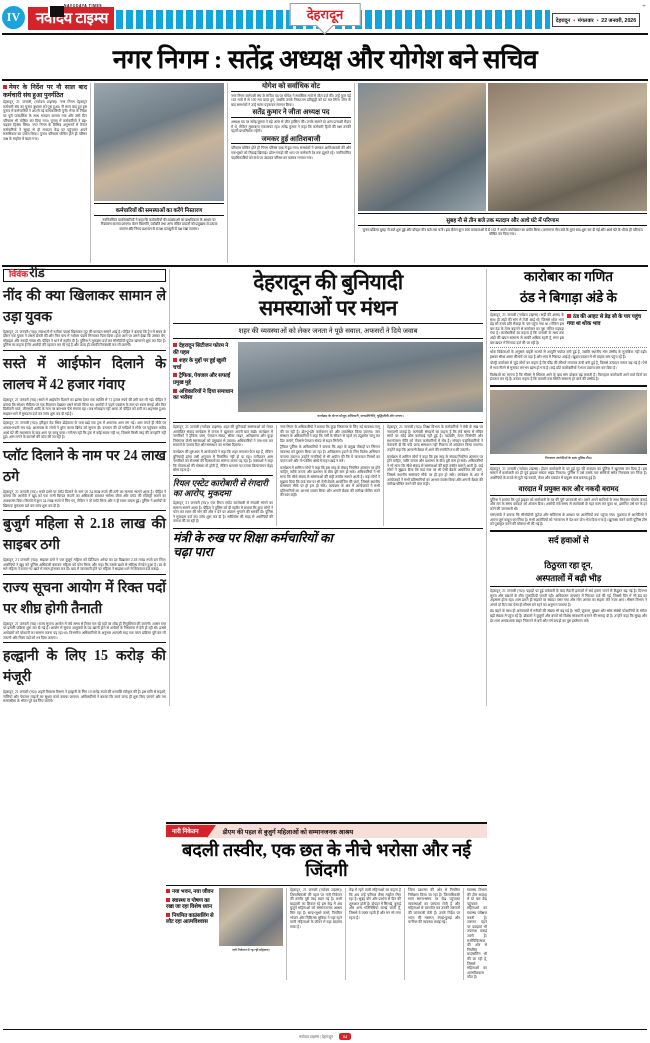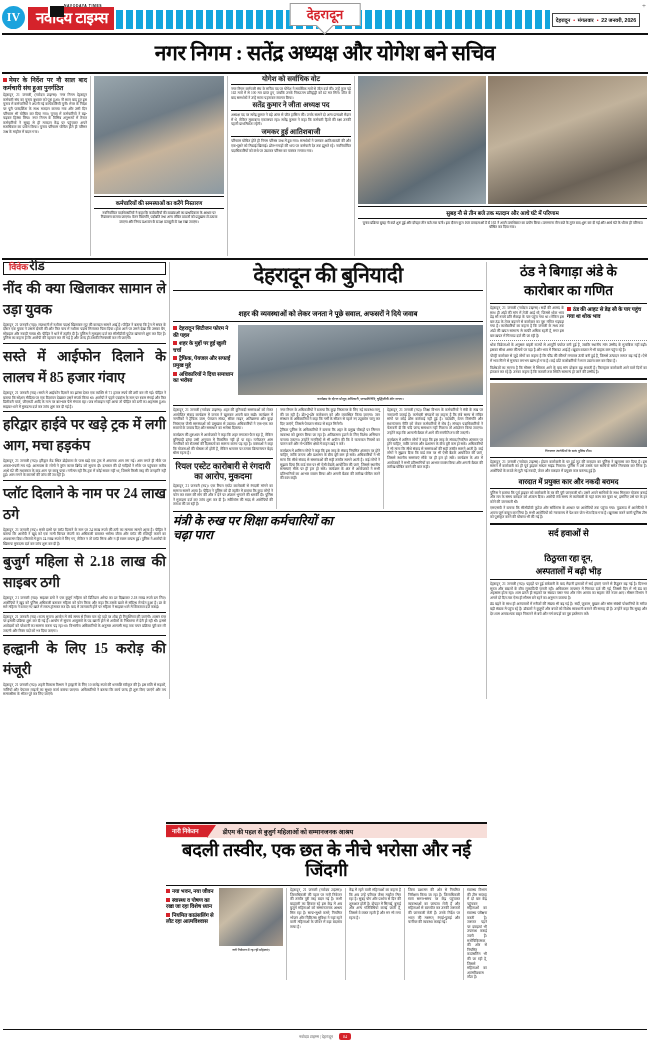--- a/index.html
+++ b/index.html
@@ -33,22 +33,22 @@
     border-bottom:1px solid #9a9a9a; transform:rotate(45deg); }
   .dateline{ flex:0 0 auto; border:1px solid #444; font-size:5.2px; font-weight:bold;
     padding:2px 3px; margin-top:5px; background:#fff; white-space:nowrap;
     font-family:"Liberation Sans",sans-serif;}
   .dateline i{ color:#d5232b; font-style:normal; }
   .plus{ font-size:7px; color:#666; margin-left:2px; align-self:flex-start; }
 
   .rule-blk{ height:2px; background:#111; margin:0 2px; }
 
   
-  .lead-head{ text-align:center; font-size:21px; font-weight:bold; letter-spacing:-.4px;
-    line-height:30px; padding:3px 4px 4px; font-family:"Liberation Serif",serif;border-radius:13px; }
+  .lead-head{ text-align:center; font-size:26px; font-weight:bold; letter-spacing:-.4px;
+    line-height:30px; padding:10px 4px 4px; font-family:"Liberation Serif",serif;border-radius:13px; }
 
   
   .top-block{ display:flex; gap:3px; padding:2px 3px 0 3px; }
   .col{ font-size:3.6px; line-height:4.6px; text-align:justify; color:#1b1b1b; }
   .col p{ margin-bottom:2px; }
   .vdiv{ width:1px; background:#bdbdbd; flex:0 0 auto; }
 
   .sub-head{ font-size:6.3px; font-weight:bold; line-height:7.6px; margin-bottom:2px; }
   .bullet-sq{ display:inline-block; width:4px; height:4px; background:#d5232b; margin-right:2px; }
 
@@ -71,21 +71,21 @@
   .tag{ display:inline-block; background:#d5232b; color:#fff; font-size:6px; font-weight:bold;
     padding:2px 8px 2px 6px; position:relative; }
   .tag:after{ content:""; position:absolute; right:-9px; top:0; border-top:13px solid #d5232b;
     border-right:9px solid transparent; }
   .tagrow{ background:#f7ded9; height:14px; display:flex; align-items:center; }
   .tagrow .sell{ font-size:6.4px; font-weight:bold; margin-left:16px; color:#111; }
 
   
   .center-head{ text-align:center; font-size:21px; font-weight:bold; line-height:23px;
     color:#111; padding:2px 0 3px; letter-spacing:-.4px; }
-  .center-kicker{ text-align:center; font-size:7px; font-weight:bold; padding:18px 0 3px;
+  .center-kicker{ text-align:center; font-size:7px; font-weight:normal; padding:2px 0 3px;
     border-top:1px solid #111; border-bottom:1px solid #111; margin-bottom:3px; }
 
   .sec-head{ font-size:14px; font-weight:bold; line-height:21px; margin:2px 0 3px; }
   .sec-head.s2{ font-size:12.5px; line-height:14px; }
   .sec-head.sm{ font-size:8.5px; line-height:10px; }
 
   .right-head{ text-align:center; font-size:13.5px; font-weight:bold; line-height:15.5px;
     padding:2px 0 3px; }
   .bottom-head{ text-align:center; font-size:18px; font-weight:bold; line-height:20px; padding:2px 0 3px;}
 
@@ -175,47 +175,48 @@
     <div class="col" style="width:163px;">
       <div style="border:1px solid #111; padding:1px 0 2px 5px; margin-bottom:3px;">
         <span style="color:#d5232b; font-size:9px; font-weight:bold;">विवेक</span>
         <span style="font-size:13px; font-weight:bold;">रीड</span>
       </div>
 
       <div class="sec-head">नींद की क्या खिलाकर सामान ले उड़ा युवक</div>
       <p>देहरादून, 21 जनवरी (नप्र)। राजधानी में नशीला पदार्थ खिलाकर लूट की वारदात सामने आई है। पीड़ित ने बताया कि ट्रेन में सफर के दौरान एक युवक ने उससे दोस्ती की और फिर चाय में नशीला पदार्थ मिलाकर पिला दिया। होश आने पर उसने देखा कि उसका बैग, मोबाइल और नकदी गायब थी। पीड़ित ने थाने में तहरीर दी है। पुलिस ने मुकदमा दर्ज कर सीसीटीवी फुटेज खंगालने शुरू कर दिए हैं। पुलिस का कहना है कि आरोपी की पहचान कर ली गई है और जल्द ही उसकी गिरफ्तारी कर ली जाएगी।</p>
       <div class="hr-b"></div>
 
-      <div class="sec-head">सस्ते में आईफोन दिलाने के लालच में 85 हजार गंवाए</div>
+      <div class="sec-head">सस्ते में आईफोन दिलाने के लालच में 42 हजार गंवाए</div>
       <p>देहरादून, 21 जनवरी (नप्र)। सस्ते में आईफोन दिलाने का झांसा देकर एक व्यक्ति से 71 हजार रुपये की ठगी कर ली गई। पीड़ित ने बताया कि सोशल मीडिया पर एक विज्ञापन देखकर उसने संपर्क किया था। आरोपी ने पहले एडवांस के नाम पर रकम मंगाई और फिर डिलीवरी चार्ज, जीएसटी आदि के नाम पर बार-बार पैसे मंगाता रहा। जब मोबाइल नहीं आया तो पीड़ित को ठगी का अहसास हुआ। साइबर थाने में मुकदमा दर्ज कर जांच शुरू कर दी गई है।</p>
       <div class="hr-b"></div>
 
-      <div class="sec-head">हरिद्वार हाईवे पर खड़े ट्रक में लगी आग, मचा हड़कंप</div>
       <p>देहरादून, 21 जनवरी (नप्र)। हरिद्वार रोड स्थित डोईवाला के पास खड़े एक ट्रक में अचानक आग लग गई। आग लगते ही मौके पर अफरा-तफरी मच गई। आसपास के लोगों ने तुरंत फायर ब्रिगेड को सूचना दी। दमकल की दो गाड़ियों ने मौके पर पहुंचकर करीब आधे घंटे की मशक्कत के बाद आग पर काबू पाया। गनीमत रही कि ट्रक में कोई सवार नहीं था, जिससे किसी तरह की जनहानि नहीं हुई। आग लगने के कारणों की जांच की जा रही है।</p>
       <div class="hr-b"></div>
 
       <div class="sec-head">प्लॉट दिलाने के नाम पर 24 लाख ठगे</div>
       <p>देहरादून, 21 जनवरी (नप्र)। सस्ते दामों पर प्लॉट दिलाने के नाम पर 24 लाख रुपये की ठगी का मामला सामने आया है। पीड़ित ने बताया कि आरोपी ने खुद को एक नामी बिल्डर कंपनी का अधिकारी बताकर भरोसा जीता और प्लॉट की रजिस्ट्री कराने का आश्वासन दिया। किस्तों में कुल 24 लाख रुपये ले लिए गए, लेकिन न तो प्लॉट मिला और न ही रकम वापस हुई। पुलिस ने आरोपी के खिलाफ मुकदमा दर्ज कर जांच शुरू कर दी है।</p>
       <div class="hr-b"></div>
 
       <div class="sec-head">बुजुर्ग महिला से 2.18 लाख की साइबर ठगी</div>
       <p>देहरादून, 21 जनवरी (नप्र)। साइबर ठगों ने एक बुजुर्ग महिला को डिजिटल अरेस्ट का डर दिखाकर 2.18 लाख रुपये ठग लिए। आरोपियों ने खुद को पुलिस अधिकारी बताकर महिला को फोन किया और कहा कि उसके खाते से संदिग्ध लेनदेन हुआ है। डर के मारे महिला ने बताए गए खाते में रकम ट्रांसफर कर दी। बाद में जानकारी होने पर महिला ने साइबर थाने में शिकायत दर्ज कराई।</p>
       <div class="hr-b"></div>
 
+      <div class="sec-head">राज्य सूचना आयोग में रिक्त पदों पर शीघ्र होगी तैनाती</div>
       <p>देहरादून, 21 जनवरी (नप्र)। राज्य सूचना आयोग में लंबे समय से रिक्त चल रहे पदों पर शीघ्र ही नियुक्तियां की जाएंगी। शासन स्तर पर इसकी प्रक्रिया शुरू कर दी गई है। आयोग में सूचना आयुक्तों के पद खाली होने से अपीलों के निस्तारण में देरी हो रही थी। इससे आवेदकों को परेशानी का सामना करना पड़ रहा था। विभागीय अधिकारियों के अनुसार आगामी माह तक चयन प्रक्रिया पूरी कर ली जाएगी और रिक्त पदों को भर दिया जाएगा।</p>
       <div class="hr-b"></div>
 
       <div class="sec-head">हल्द्वानी के लिए 15 करोड़ की मंजूरी</div>
       <p>देहरादून, 21 जनवरी (नप्र)। शहरी विकास विभाग ने हल्द्वानी के लिए 10 करोड़ रुपये की धनराशि स्वीकृत की है। इस राशि से सड़कों, नालियों और पेयजल लाइनों का सुधार कार्य कराया जाएगा। अधिकारियों ने बताया कि कार्य जल्द ही शुरू किए जाएंगे और तय समयसीमा के भीतर पूरे कर लिए जाएंगे।</p>
     </div>
 
     <div class="vdiv"></div>
 
     <div style="width:310px;">
       <div class="center-head">देहरादून की बुनियादी</div>
+      <div class="center-head" style="padding-top:0;">समस्याओं पर मंथन</div>
       <div class="center-kicker">शहर की व्यवस्थाओं को लेकर जनता ने पूछे सवाल, अफसरों ने दिये जवाब</div>
 
       <div style="display:flex; gap:3px;">
         <div class="bullets" style="width:62px;">
           <div><span class="bullet-sq"></span><span>देहरादून सिटीजन फोरम ने की पहल</span></div>
           <div><span class="bullet-sq"></span><span>शहर के मुद्दों पर हुई खुली चर्चा</span></div>
           <div><span class="bullet-sq"></span><span>ट्रैफिक, पेयजल और सफाई प्रमुख मुद्दे</span></div>
           <div><span class="bullet-sq"></span><span>अधिकारियों ने दिया समाधान का भरोसा</span></div>
         </div>
         <div style="flex:1;">
@@ -224,21 +225,21 @@
         </div>
       </div>
 
       <div class="hr-b"></div>
 
       <div style="display:flex; gap:3px;">
         <div class="col" style="width:100px;">
           <p>देहरादून, 21 जनवरी (नवोदय टाइम्स)। शहर की बुनियादी समस्याओं को लेकर आयोजित संवाद कार्यक्रम में जनता ने खुलकर अपनी बात रखी। कार्यक्रम में नागरिकों ने ट्रैफिक जाम, पेयजल संकट, सीवर लाइन, अतिक्रमण और कूड़ा निस्तारण जैसी समस्याओं को प्रमुखता से उठाया। अधिकारियों ने एक-एक कर सवालों के जवाब दिए और समाधान का भरोसा दिलाया।</p>
           <p>कार्यक्रम की शुरुआत में आयोजकों ने कहा कि शहर लगातार फैल रहा है, लेकिन बुनियादी ढांचा उसी अनुपात में विकसित नहीं हो पा रहा। नतीजतन आम नागरिकों को रोजमर्रा की दिक्कतों का सामना करना पड़ रहा है। वक्ताओं ने कहा कि योजनाओं की घोषणा तो होती है, लेकिन धरातल पर उनका क्रियान्वयन बेहद धीमा रहता है।</p>
           <div class="hr-b"></div>
-          <div class="sec-head sm" style="text-align:center;">रियल एस्टेट कारोबारी से रंगदारी का आरोप, मुकदमा</div>
+          <div class="sec-head sm" style="text-align:left;font-style:italic;">रियल एस्टेट कारोबारी से रंगदारी का आरोप, मुकदमा</div>
           <p>देहरादून, 21 जनवरी (नप्र)। एक रियल एस्टेट कारोबारी से रंगदारी मांगने का मामला सामने आया है। पीड़ित ने पुलिस को दी तहरीर में बताया कि कुछ लोगों ने फोन कर रकम की मांग की और न देने पर अंजाम भुगतने की धमकी दी। पुलिस ने मुकदमा दर्ज कर जांच शुरू कर दी है। सर्विलांस की मदद से आरोपियों की तलाश की जा रही है।</p>
         </div>
         <div class="vdiv"></div>
         <div class="col" style="width:100px;">
           <p>नगर निगम के अधिकारियों ने बताया कि कूड़ा निस्तारण के लिए नई व्यवस्था लागू की जा रही है। डोर-टू-डोर कलेक्शन को और व्यवस्थित किया जाएगा। जल संस्थान के अधिकारियों ने कहा कि गर्मी के सीजन से पहले नए ट्यूबवेल चालू कर दिए जाएंगे, जिससे पेयजल संकट से राहत मिलेगी।</p>
           <p>ट्रैफिक पुलिस के अधिकारियों ने बताया कि शहर के प्रमुख चौराहों पर सिग्नल व्यवस्था को दुरुस्त किया जा रहा है। अतिक्रमण हटाने के लिए विशेष अभियान चलाया जाएगा। उन्होंने नागरिकों से भी अपील की कि वे यातायात नियमों का पालन करें और नो-पार्किंग क्षेत्रों में वाहन खड़े न करें।</p>
           <p>कार्यक्रम में शामिल लोगों ने कहा कि इस तरह के संवाद नियमित अंतराल पर होने चाहिए, ताकि जनता और प्रशासन के बीच दूरी कम हो सके। अधिकारियों ने भी माना कि सीधे संवाद से समस्याओं की सही तस्वीर सामने आती है। कई लोगों ने सुझाव दिया कि वार्ड स्तर पर भी ऐसी बैठकें आयोजित की जाएं, जिससे स्थानीय समस्याएं मौके पर ही हल हो सकें। कार्यक्रम के अंत में आयोजकों ने सभी प्रतिभागियों का आभार व्यक्त किया और अगली बैठक की तारीख घोषित करने की बात कही।</p>
         </div>
         <div class="vdiv"></div>
         <div class="col" style="flex:1;">
@@ -247,22 +248,22 @@
         </div>
       </div>
 
       <div class="hr-b"></div>
       <div class="sec-head s2" style="width:170px;font-style:italic;">मंत्री के रुख पर शिक्षा कर्मचारियों का चढ़ा पारा</div>
     </div>
 
     <div class="vdiv"></div>
 
     <div style="flex:1;">
+      <div class="right-head" style="padding-top:0;">कारोबार का गणित</div>
       <div class="right-head">ठंड ने बिगाड़ा अंडे के</div>
-      <div class="right-head" style="padding-top:0;">कारोबार का गणित</div>
       <div class="hr-b"></div>
 
       <div style="display:flex; gap:3px;">
         <div class="col" style="width:74px;">देहरादून, 21 जनवरी (नवोदय टाइम्स)। सर्दी की आमद के साथ ही अंडों की मांग में तेजी आई थी, जिससे थोक भाव डेढ़ सौ रुपये प्रति सैकड़ा के पार पहुंच गया था। लेकिन इस बार ठंड के तेवर बदलने से कारोबार का पूरा गणित गड़बड़ा गया है। कारोबारियों का कहना है कि जनवरी के मध्य तक अंडों की खपत सामान्य से काफी अधिक रहती है, मगर इस बार खपत में गिरावट दर्ज की जा रही है।</div>
         <div class="bullets" style="flex:1;">
           <span class="bullet-sq"></span><span>ठंड की आहट से डेढ़ सौ के पार पहुंच गया था थोक भाव</span>
         </div>
       </div>
       <div class="hr-d"></div>
       <div class="col">थोक विक्रेताओं के अनुसार बाहरी राज्यों से आपूर्ति पर्याप्त बनी हुई है, जबकि स्थानीय मांग उम्मीद के मुताबिक नहीं बढ़ी। इसका सीधा असर कीमतों पर पड़ा है और भाव में गिरावट आई है। खुदरा बाजार में भी ग्राहक कम पहुंच रहे हैं।</div>

